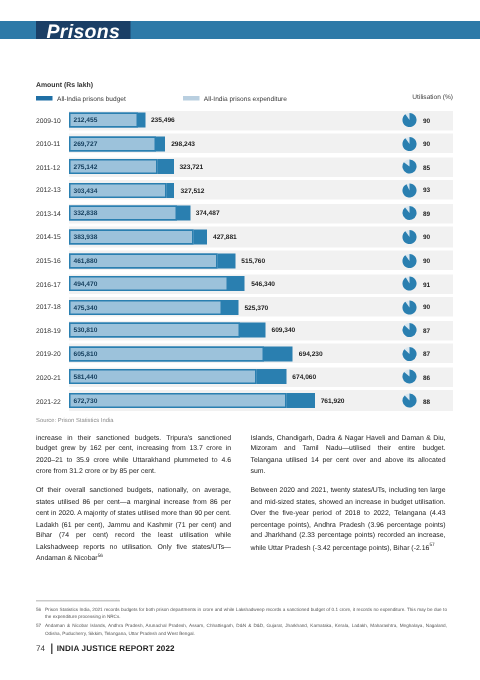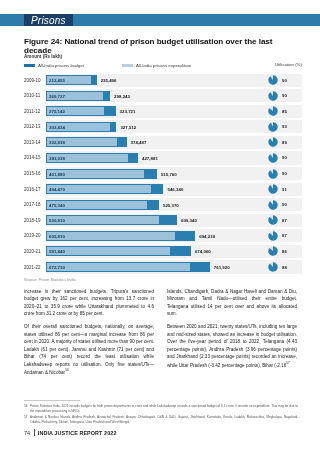--- a/index.html
+++ b/index.html
@@ -12,21 +12,21 @@
   .page { position: relative; width: 320px; height: 453px; }
 
   
   .head-band {
     position: absolute; top: 14px; left: 0; width: 320px; height: 12px;
     background: #2e7aa8;
   }
   .head-tab {
     position: absolute; top: 14px; left: 24px; height: 12px;
     background: #1b3f66; color: #ffffff;
-    font-size: 10px; font-weight: normal; font-style: italic;
+    font-size: 13px; font-weight: bold; font-style: italic;
     letter-spacing: .2px;
     padding: 0 7px; display: flex; align-items: center;
   }
 
   
   .fig-title {
     position: absolute; top: 37px; left: 24px; width: 278px;
     font-size: 8.1px; font-weight: bold; color: #111111;
     letter-spacing: -.05px;
   }
@@ -116,21 +116,20 @@
   .rep { font-size: 5.4px; font-weight: bold; color: #222222; letter-spacing: .1px; }
 </style>
 </head>
 <body>
 
 <div class="page">
 
   <div class="head-band"></div>
   <div class="head-tab">Prisons</div>
 
-  <div class="fig-title">Figure 24: National trend of prison budget utilisation over the last decade</div>
 
   <div class="chart">
     <div class="amount-note">Amount (Rs lakh)</div>
 
     <div class="legend">
       <div class="lg">
         <span class="sw-solid"></span>
         <span class="lg-label">All-India prisons budget</span>
       </div>
       <div class="lg">

